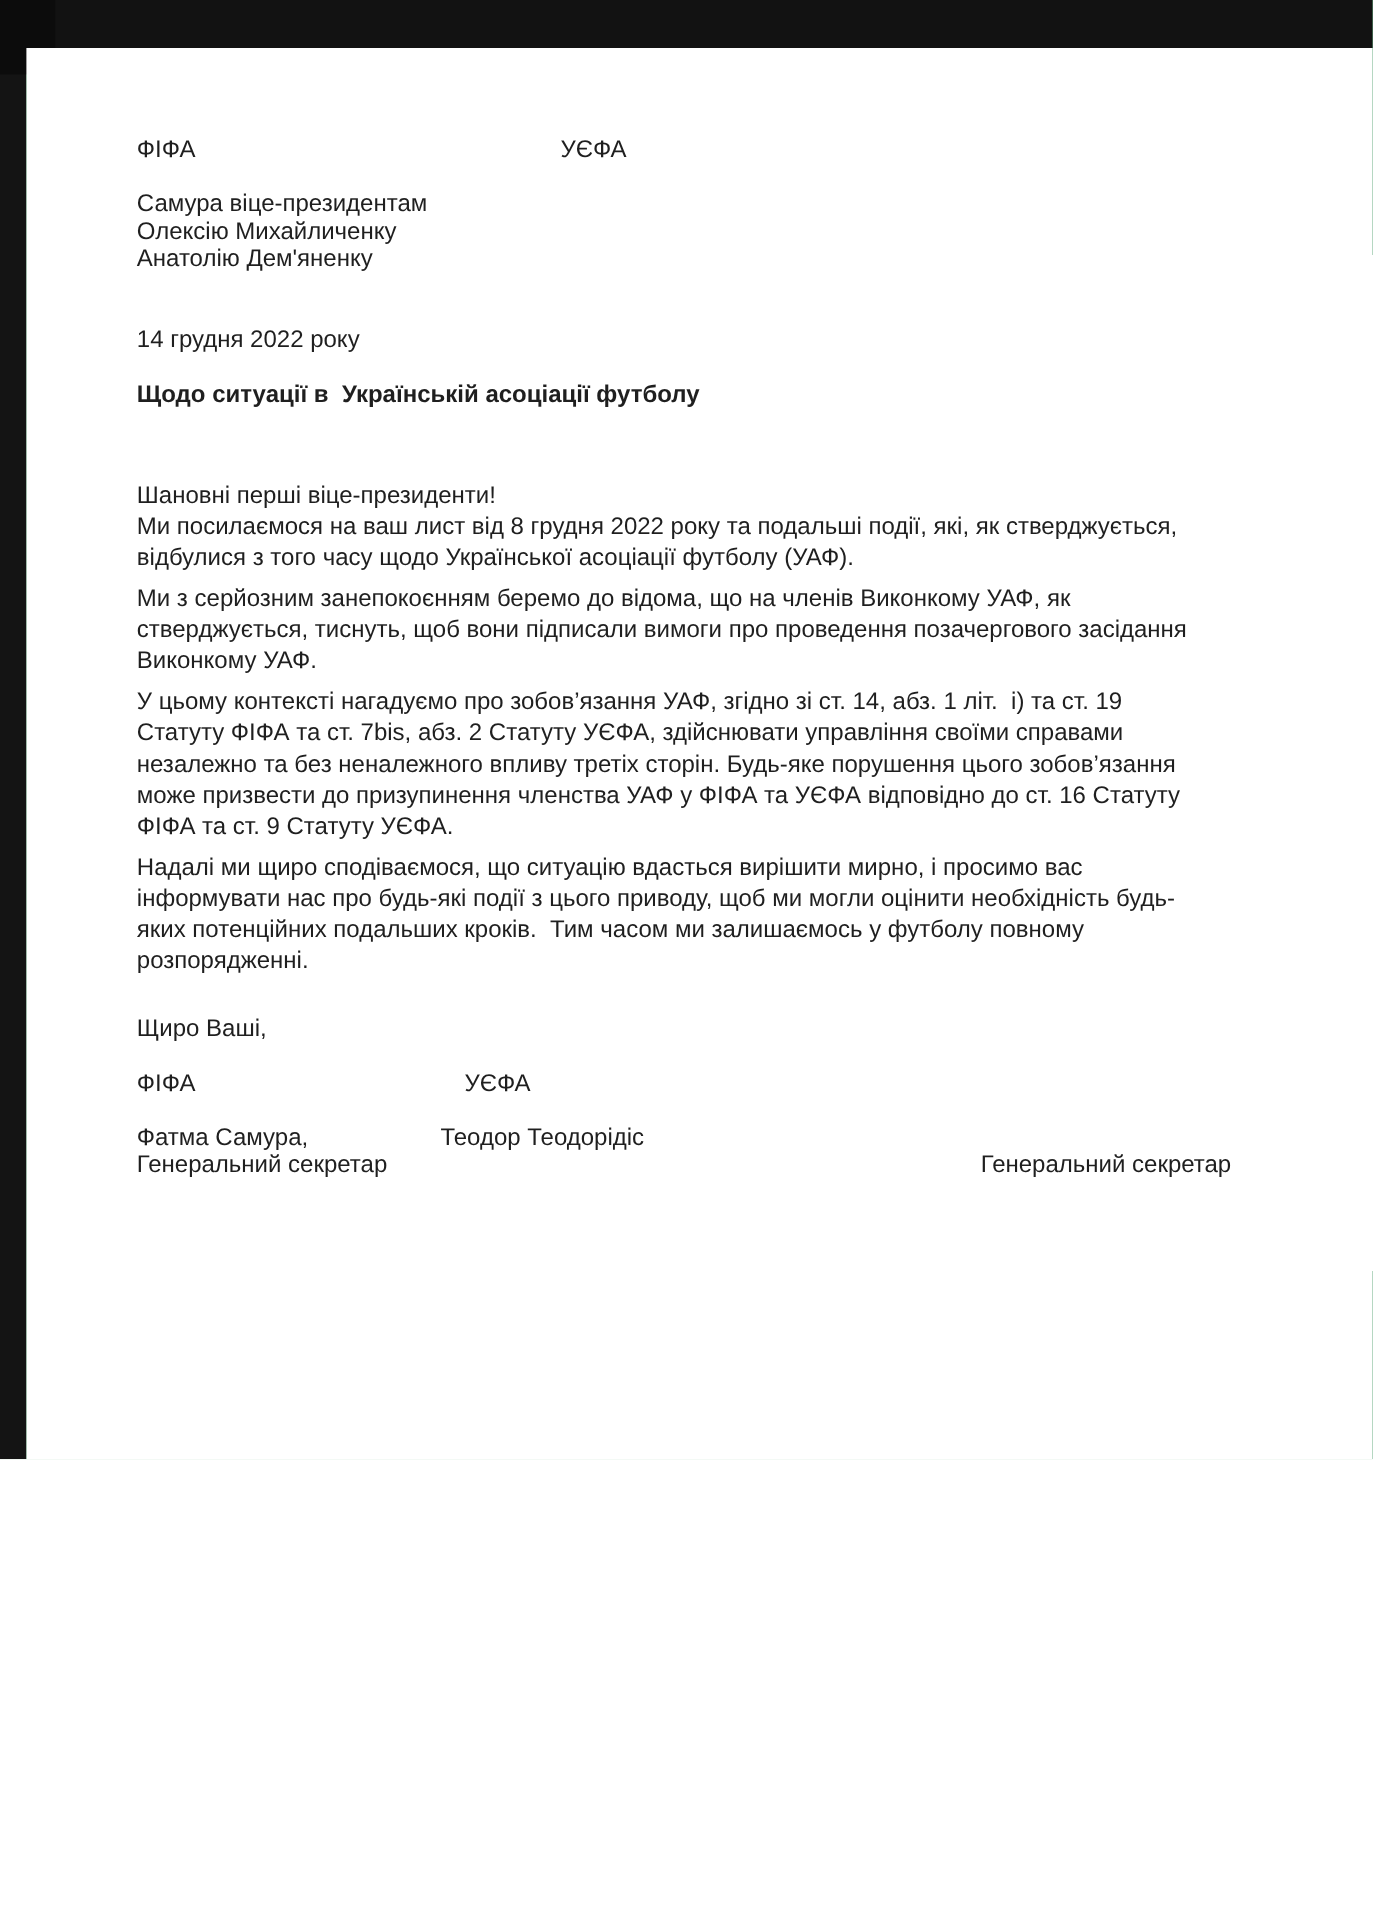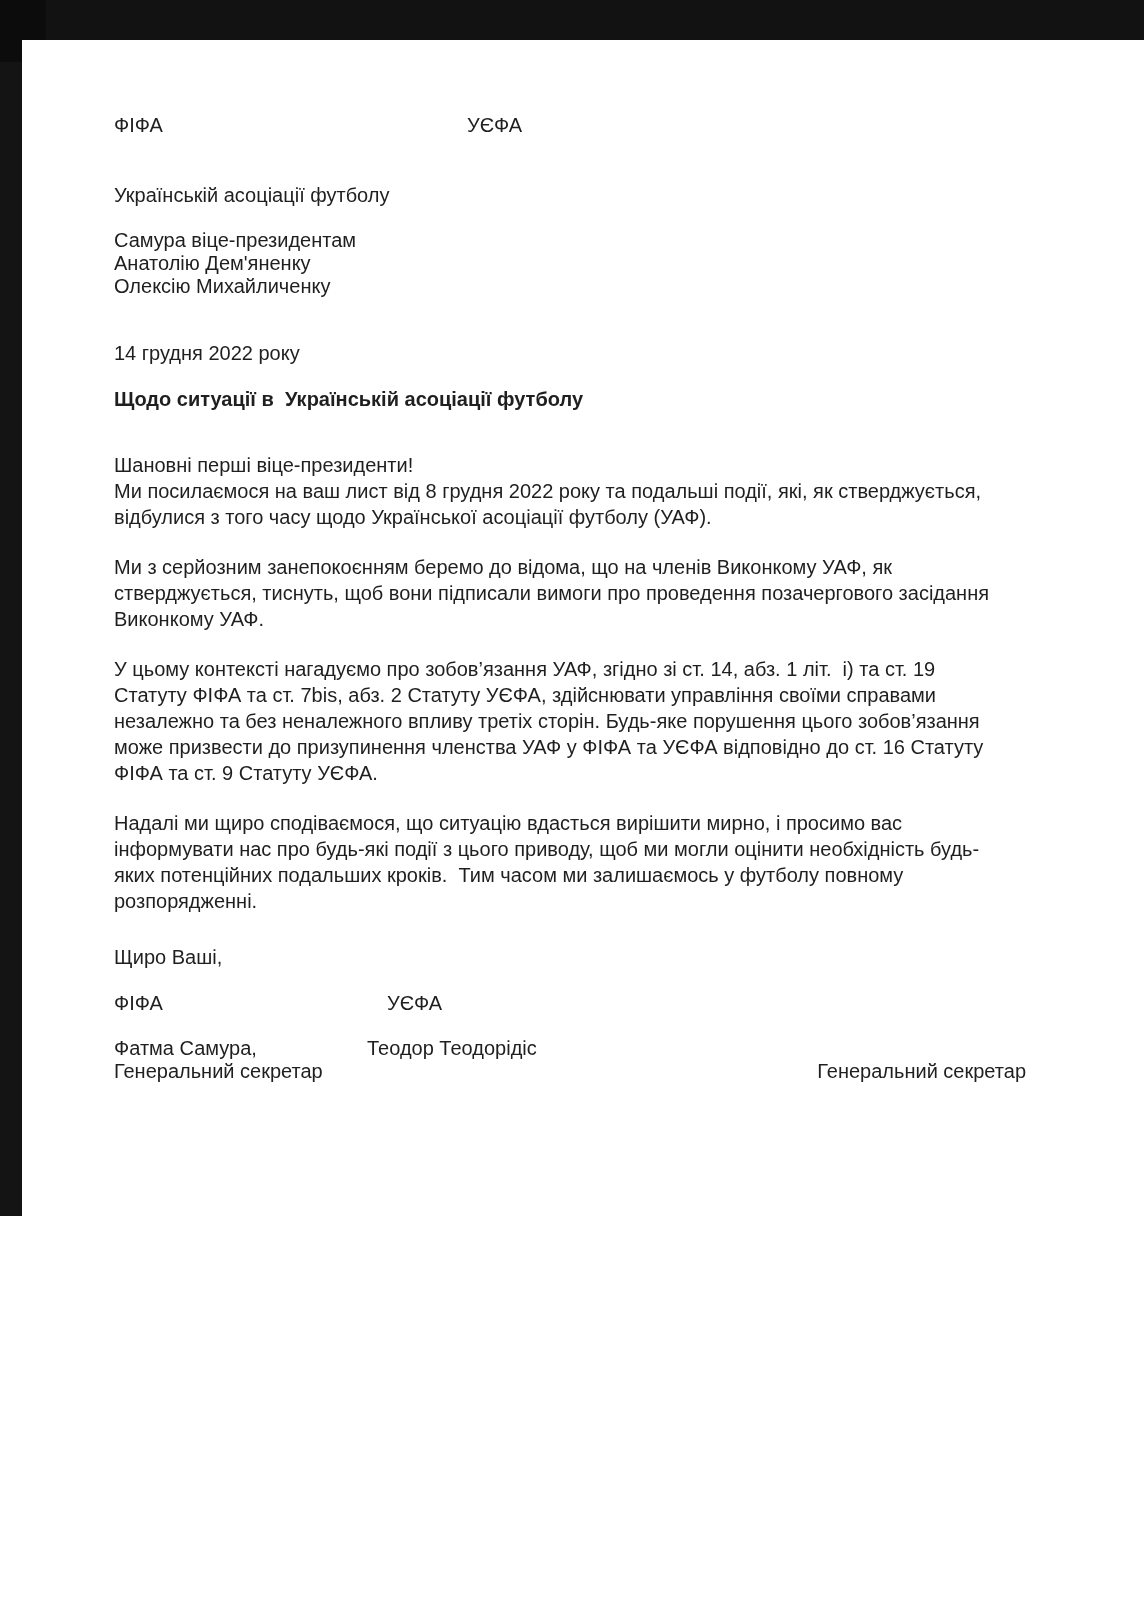--- a/index.html
+++ b/index.html
@@ -76,28 +76,28 @@
     margin-top: 42px;
   }
 
   .subject-line {
     margin-top: 20px;
     font-weight: bold;
     white-space: pre-wrap;
   }
 
   .salutation {
-    margin-top: 40px;
+    margin-top: 58px;
   }
 
   .body-paragraph {
     max-width: 888px;
   }
   .body-paragraph + .body-paragraph {
-    margin-top: 24px;
+    margin-top: 8px;
   }
   .body-paragraph, .subject-line { white-space: pre-wrap; }
 
   .closing {
     margin-top: 30px;
   }
 
   .sig-orgs {
     display: flex;
     margin-top: 20px;
@@ -126,26 +126,25 @@
   <div class="edge-left"></div>
   <div class="edge-corner"></div>
 
   <div class="page">
 
     <div class="org-header">
       <span class="org-left">ФІФА</span>
       <span class="org-right">УЄФА</span>
     </div>
 
-    <div class="recipient-org">Українській асоціації футболу</div>
 
     <div class="addressees">
       <div>Самура віце-президентам</div>
+      <div>Олексію Михайличенку</div>
       <div>Анатолію Дем'яненку</div>
-      <div>Олексію Михайличенку</div>
     </div>
 
     <div class="date-line">14 грудня 2022 року</div>
 
     <div class="subject-line">Щодо ситуації в  Українській асоціації футболу</div>
 
     <div class="salutation">Шановні перші віце-президенти!</div>
 
     <p class="body-paragraph">Ми посилаємося на ваш лист від 8 грудня 2022 року та подальші події, які, як стверджується, відбулися з того часу щодо Української асоціації футболу (УАФ).</p>
     <p class="body-paragraph">Ми з серйозним занепокоєнням беремо до відома, що на членів Виконкому УАФ, як стверджується, тиснуть, щоб вони підписали вимоги про проведення позачергового засідання Виконкому УАФ.</p>

